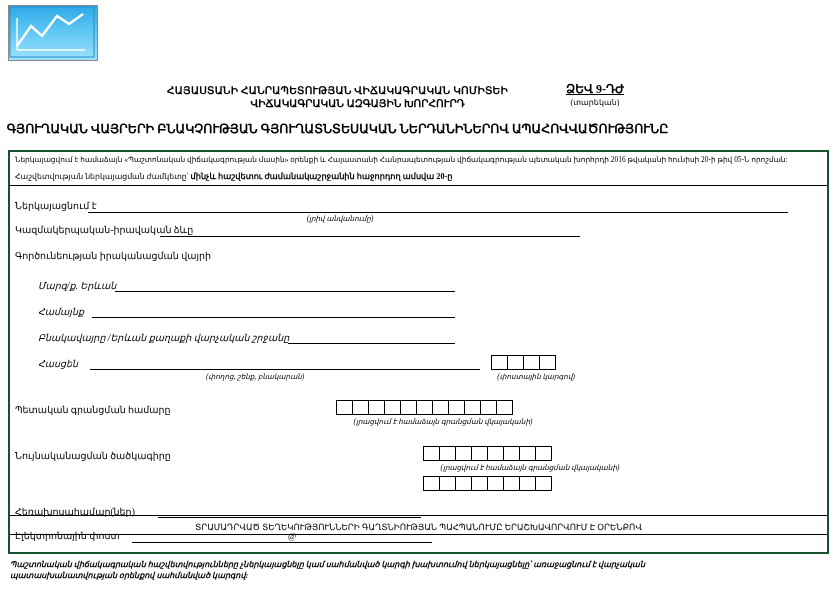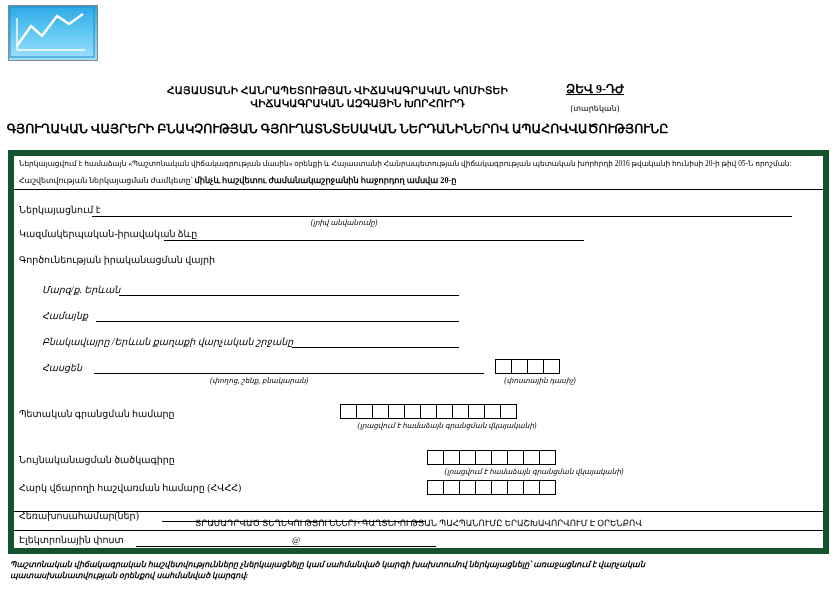--- a/index.html
+++ b/index.html
@@ -68,31 +68,31 @@
     text-align: center;
     width: 120px;
   }
   .form-code .code {
     font-size: 12px;
     font-weight: bold;
     text-decoration: underline;
   }
   .form-code .note {
     font-size: 8px;
-    margin-top: 7px;
+    margin-top: 1px;
   }
 
   
   .box {
     position: absolute;
     left: 8px;
     top: 150px;
     width: 821px;
     height: 404px;
-    border: 6px solid #14532d;
+    border: 2px solid #14532d;
     box-sizing: border-box;
   }
   .intro {
     position: absolute;
     left: 5px;
     top: 3px;
     right: 5px;
     font-size: 7.4px;
     line-height: 1.25;
   }
@@ -238,21 +238,21 @@
     <div class="lbl ital" style="left:28px; top:206px;">Հասցեն</div>
     <div class="line" style="left:80px; top:217px; width:390px;"></div>
     <div class="hint" style="left:115px; top:220px; width:260px;">(փողոց, շենք, բնակարան)</div>
 
     <div class="comb" style="left:481px; top:203px;">
       <div class="cell"></div>
       <div class="cell"></div>
       <div class="cell"></div>
       <div class="cell"></div>
     </div>
-    <div class="hint" style="left:446px; top:220px; width:160px;">(փոստային դասիչ)</div>
+    <div class="hint" style="left:446px; top:220px; width:160px;">(փոստային կարգով)</div>
 
     <div class="lbl" style="left:5px; top:252px;">Պետական գրանցման համարը</div>
     <div class="comb" style="left:326px; top:248px;">
       <div class="cell"></div>
       <div class="cell"></div>
       <div class="cell"></div>
       <div class="cell"></div>
       <div class="cell"></div>
       <div class="cell"></div>
       <div class="cell"></div>
@@ -269,21 +269,20 @@
       <div class="cell"></div>
       <div class="cell"></div>
       <div class="cell"></div>
       <div class="cell"></div>
       <div class="cell"></div>
       <div class="cell"></div>
       <div class="cell"></div>
     </div>
     <div class="hint" style="left:405px; top:311px; width:230px;">(լրացվում է համաձայն գրանցման վկայականի)</div>
 
-    <div class="lbl" style="left:5px; top:326px;">Հարկ վճարողի հաշվառման համարը (ՀՎՀՀ)</div>
     <div class="comb" style="left:413px; top:324px;">
       <div class="cell"></div>
       <div class="cell"></div>
       <div class="cell"></div>
       <div class="cell"></div>
       <div class="cell"></div>
       <div class="cell"></div>
       <div class="cell"></div>
       <div class="cell"></div>
     </div>

